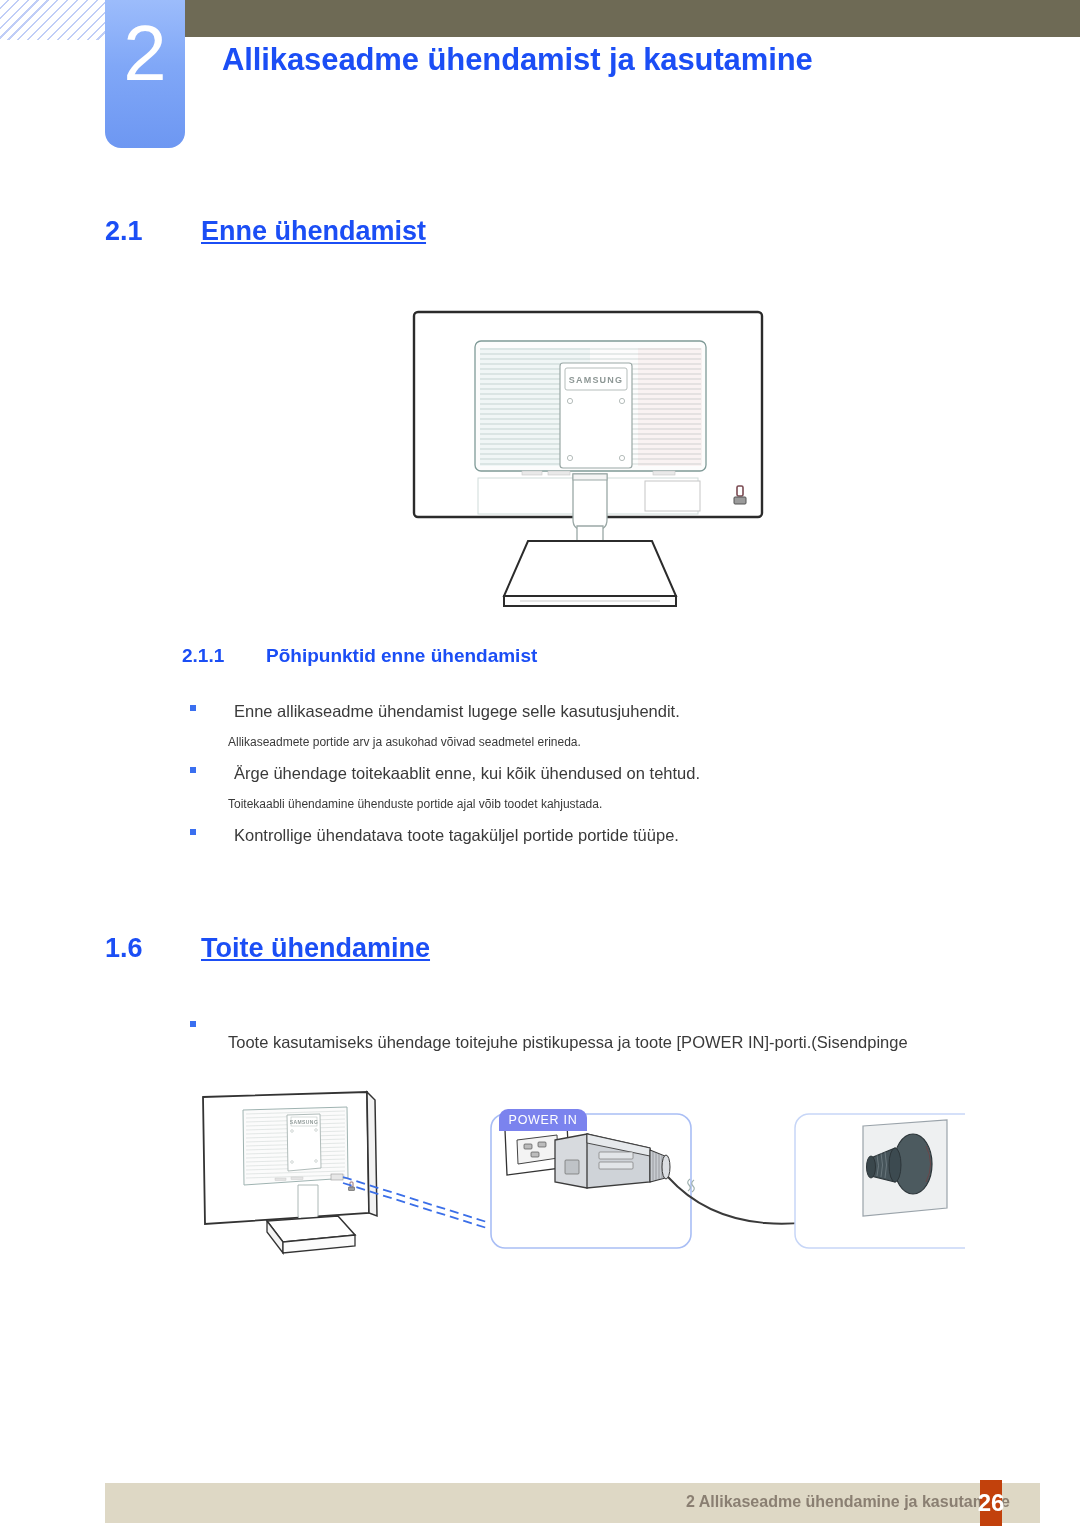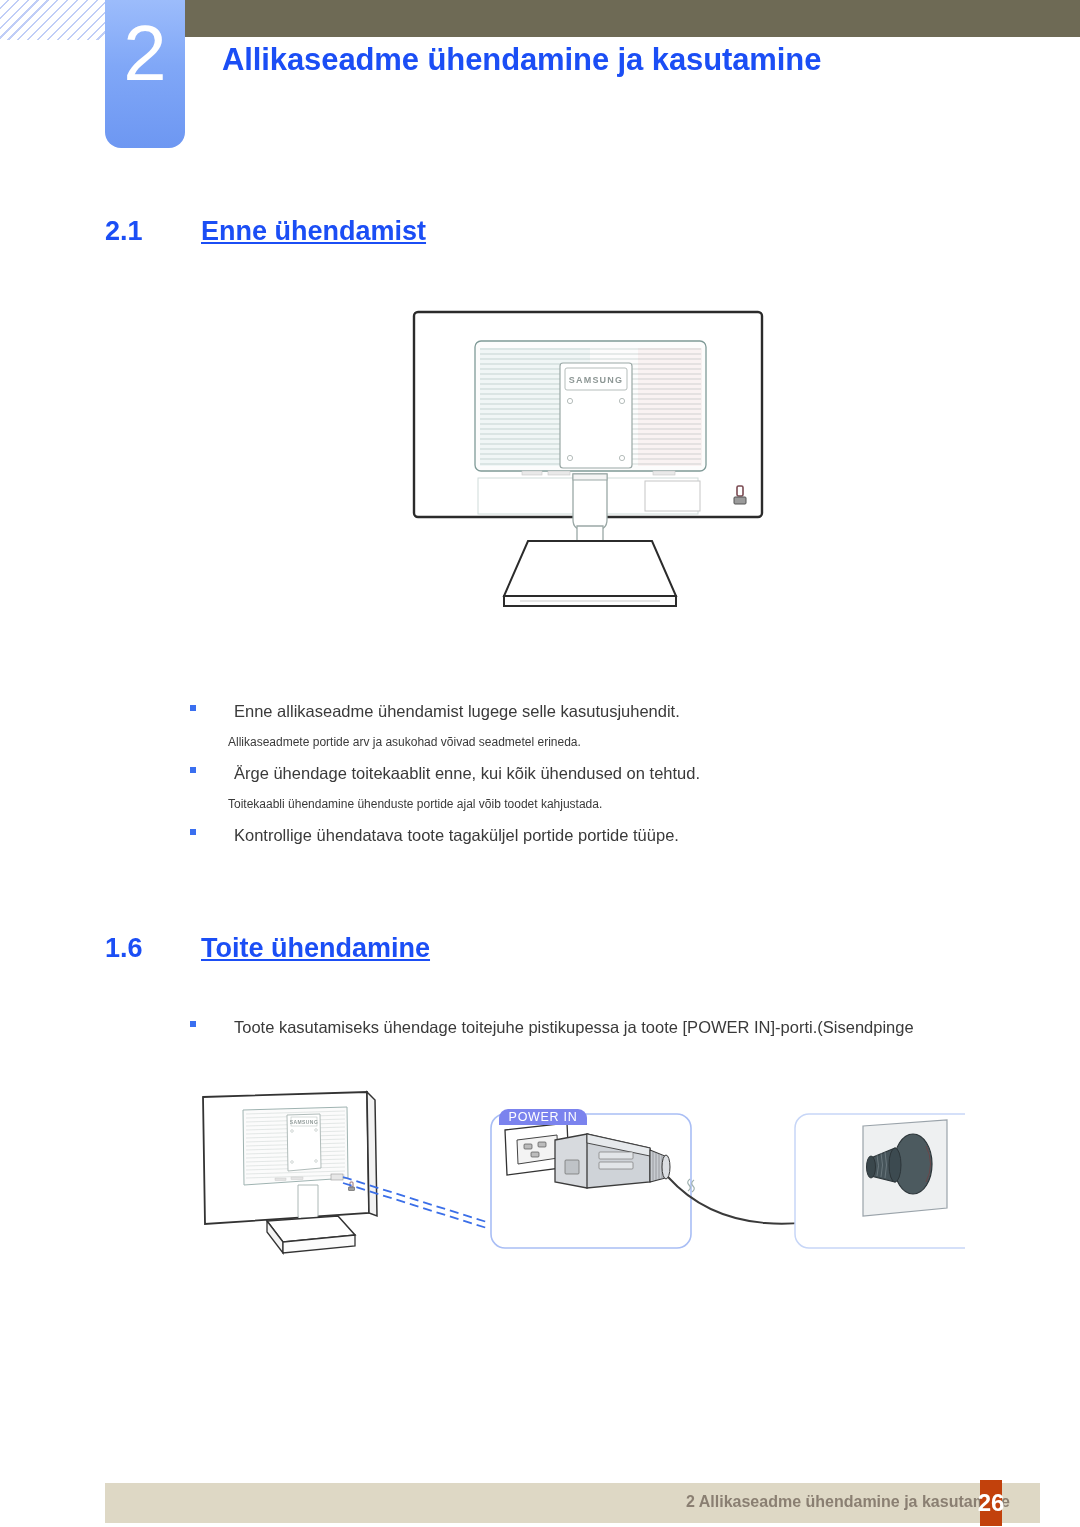--- a/index.html
+++ b/index.html
@@ -168,21 +168,21 @@
 
 <div id="page">
 
   <div class="hatch-corner"></div>
   <div class="header-bar"></div>
 
   <div class="chapter-tab">
     <div class="chapter-num">2</div>
   </div>
 
-  <div class="chapter-title">Allikaseadme ühendamine ja kasutamine</div>
+  <div class="chapter-title">Allikaseadme ühendamist ja kasutamine</div>
 
   <div class="h2" style="left:105px; top:216px;">
     <span class="num">2.1</span><span>Enne ühendamist</span>
   </div>
 
   <div class="figure" style="left:410px; top:308px;">
     <svg width="375" height="305" viewBox="0 0 375 305">
 
       <rect x="4" y="4" width="348" height="205" rx="4" ry="4" fill="#ffffff" stroke="#2b2b2b" stroke-width="2.4"></rect>
 
@@ -243,20 +243,23 @@
       <rect x="163" y="166" width="34" height="6" fill="#f4f4f4" stroke="#9aa8a6" stroke-width="1"></rect>
 
       <path d="M167 218 L167 256 Q167 264 174 264 L175 264 L175 244 L185 244 L185 264 L186 264 Q193 264 193 256 L193 218 Z" fill="#ffffff" stroke="#9aa8a6" stroke-width="1.3"></path>
 
       <path d="M118 233 L242 233 L266 288 L94 288 Z" fill="#ffffff" stroke="#2b2b2b" stroke-width="2"></path>
       <path d="M94 288 L94 298 L266 298 L266 288 Z" fill="#fdfdfd" stroke="#2b2b2b" stroke-width="2"></path>
       <line x1="110" y1="293" x2="250" y2="293" stroke="#c9c9c9" stroke-width="1.2"></line>
     </svg>
   </div>
 
+  <div class="h3" style="left:182px; top:645px;">
+    <span class="num">2.1.1</span><span>Põhipunktid enne ühendamist</span>
+  </div>
 
   <div class="bullet-row" style="left:190px; top:696px;">
     <span class="bullet-mark"></span>
     <span class="bullet-text">Enne allikaseadme ühendamist lugege selle kasutusjuhendit.</span>
   </div>
   <div class="sub-text" style="left:228px; top:727px;">Allikaseadmete portide arv ja asukohad võivad seadmetel erineda.</div>
 
   <div class="bullet-row" style="left:190px; top:758px;">
     <span class="bullet-mark"></span>
     <span class="bullet-text">Ärge ühendage toitekaablit enne, kui kõik ühendused on tehtud.</span>
@@ -265,21 +268,21 @@
 
   <div class="bullet-row" style="left:190px; top:820px;">
     <span class="bullet-mark"></span>
     <span class="bullet-text">Kontrollige ühendatava toote tagaküljel portide portide tüüpe.</span>
   </div>
 
   <div class="h2" style="left:105px; top:933px;">
     <span class="num">1.6</span><span>Toite ühendamine</span>
   </div>
 
-  <div class="bullet-row" style="left:190px; top:1012px;">
+  <div class="bullet-row" style="left:190px; top:1012px;flex-direction:column;">
     <span class="bullet-mark"></span>
     <span class="bullet-text">Toote kasutamiseks ühendage toitejuhe pistikupessa ja toote [POWER IN]-porti.(Sisendpinge</span>
   </div>
 
   <div class="figure" style="left:195px; top:1090px;">
     <svg width="770" height="180" viewBox="0 0 770 180">
 
       <path d="M8 7 L172 2 L174 123 L10 134 Z" fill="#ffffff" stroke="#333" stroke-width="1.8"></path>
 
       <path d="M172 2 L180 10 L182 126 L174 123 Z" fill="#f2f2f2" stroke="#333" stroke-width="1.5"></path>
@@ -376,21 +379,21 @@
       <g stroke="#6d7b80" stroke-width="0.9" fill="none">
         <path d="M690 62 q3 13 0 26"></path>
         <path d="M686 63 q3 12 0 24"></path>
         <path d="M682 65 q3 11 0 21"></path>
       </g>
       <ellipse cx="676" cy="77" rx="4.5" ry="11" fill="#3a474c" stroke="#2c3539" stroke-width="1"></ellipse>
       <path d="M731 56 q9 18 0 36" fill="none" stroke="#7d3b3b" stroke-width="1" opacity="0.6"></path>
     </svg>
   </div>
 
-  <div class="callout-tab" style="left:499px; top:1109px; width:88px; height:16px;">
+  <div class="callout-tab" style="left:499px; top:1109px; width:88px; height:22px;">
     <span>POWER IN</span>
   </div>
 
   <div class="footer-bar"></div>
   <div class="footer-text">2 Allikaseadme ühendamine ja kasutamine</div>
   <div class="footer-page">26</div>
 
 </div>
 
 </body></html>

